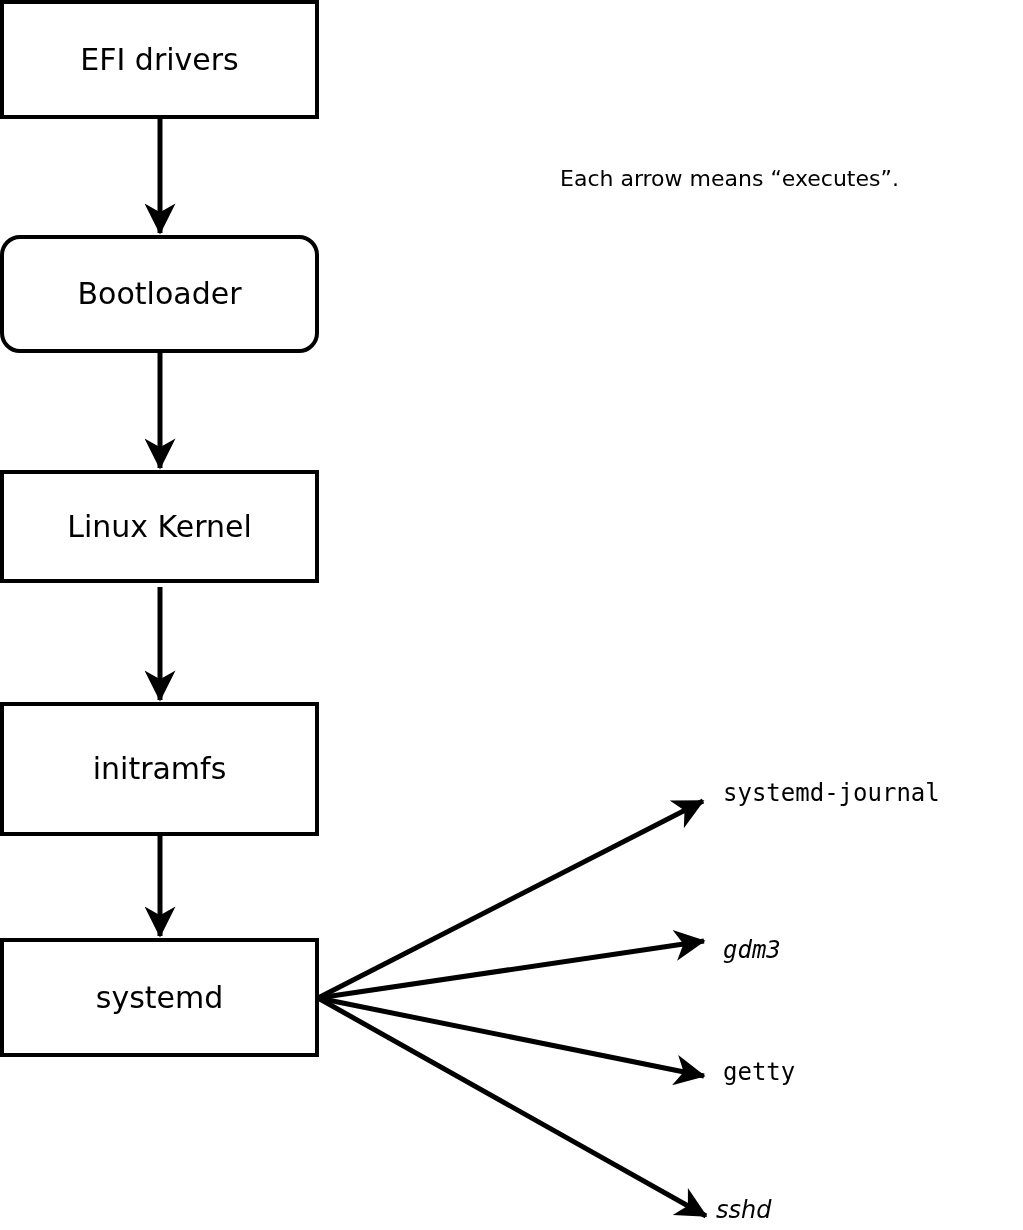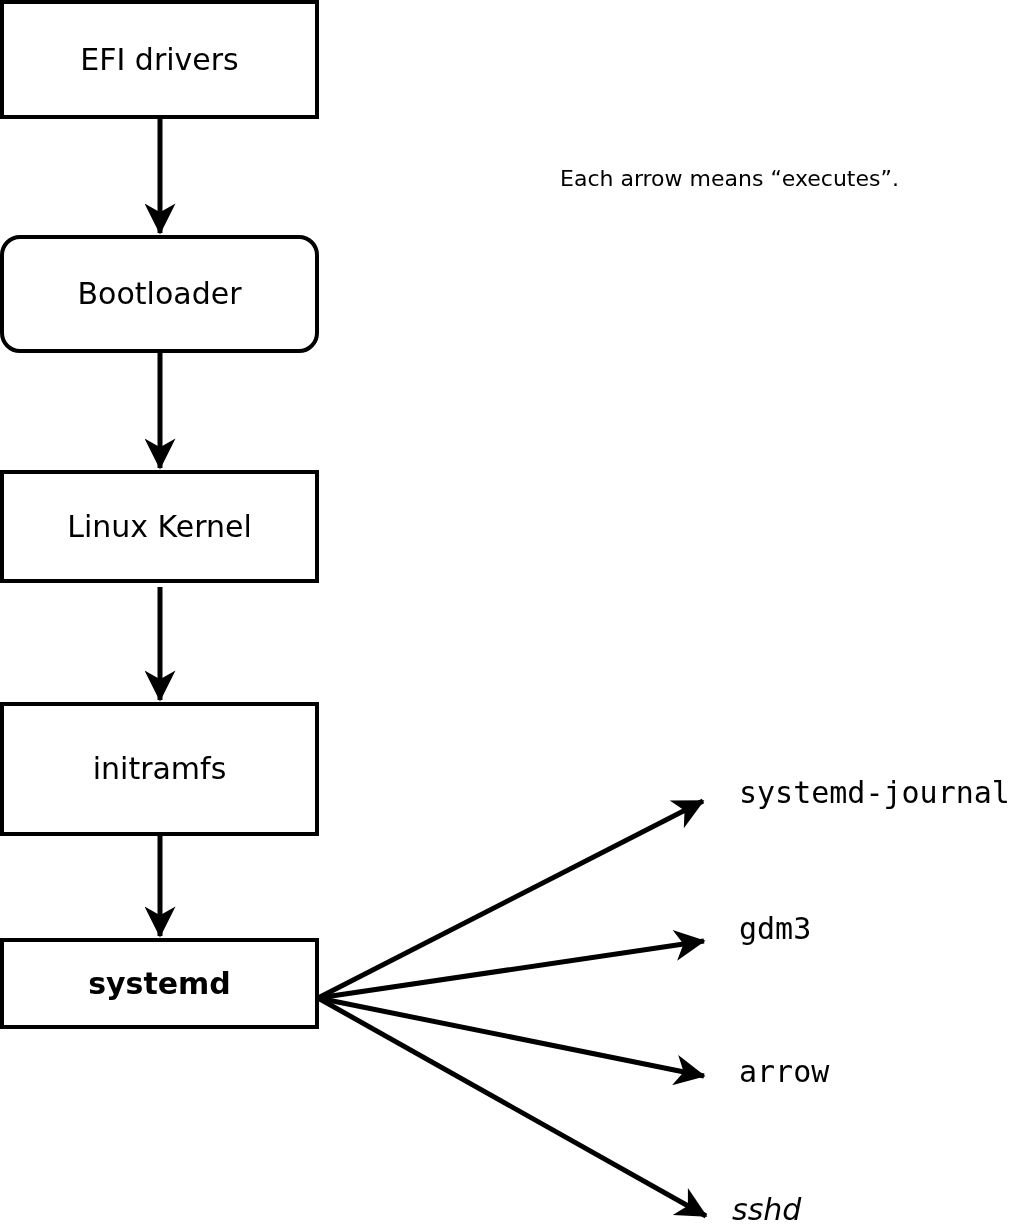--- a/index.html
+++ b/index.html
@@ -27,21 +27,21 @@
     align-items: center;
     justify-content: center;
     font-size: 30px;
     line-height: 1;
     white-space: nowrap;
   }
   .node-efi        { top: 0;    height: 119px; }
   .node-bootloader { top: 235px; height: 118px; border-radius: 20px; }
   .node-kernel     { top: 470px; height: 113px; }
   .node-initramfs  { top: 702px; height: 134px; }
-  .node-systemd    { top: 938px; height: 91px; font-weight: bold; }
+  .node-systemd    { top: 938px; height: 119px; }
 
   .arrows-layer {
     position: absolute;
     left: 0;
     top: 0;
     width: 1023px;
     height: 1230px;
     pointer-events: none;
   }
   .arrows-layer line {
@@ -53,30 +53,29 @@
     position: absolute;
     left: 560px;
     top: 161px;
     font-size: 22px;
     line-height: 36px;
     white-space: nowrap;
   }
 
   .spawn-label {
     position: absolute;
-    font-size: 30px;
+    font-size: 24px;
     line-height: 36px;
     white-space: nowrap;
-    margin-left: 16px;
   }
   .mono { font-family: "DejaVu Sans Mono", monospace; }
   .sans { font-family: "DejaVu Sans", sans-serif; font-style: italic; }
 
   .label-journal { left: 723px; top: 775px; }
-  .label-gdm3    { left: 723px; top: 911px; }
+  .label-gdm3    { left: 723px; top: 932px; font-style: italic; }
   .label-getty   { left: 723px; top: 1054px; }
   .label-sshd    { left: 716px; top: 1192px; }
 </style>
 </head>
 <body>
 
 <div class="canvas">
 
   <svg class="arrows-layer" width="1023" height="1230" viewBox="0 0 1023 1230" aria-hidden="true">
     <defs>
@@ -107,16 +106,16 @@
     <span>initramfs</span>
   </div>
   <div class="node node-systemd">
     <span>systemd</span>
   </div>
 
   <div class="annotation">Each arrow means “executes”.</div>
 
   <div class="spawn-label mono label-journal">systemd-journal</div>
   <div class="spawn-label mono label-gdm3">gdm3</div>
-  <div class="spawn-label mono label-getty">arrow</div>
+  <div class="spawn-label mono label-getty">getty</div>
   <div class="spawn-label sans label-sshd">sshd</div>
 
 </div>
 
 </body></html>

